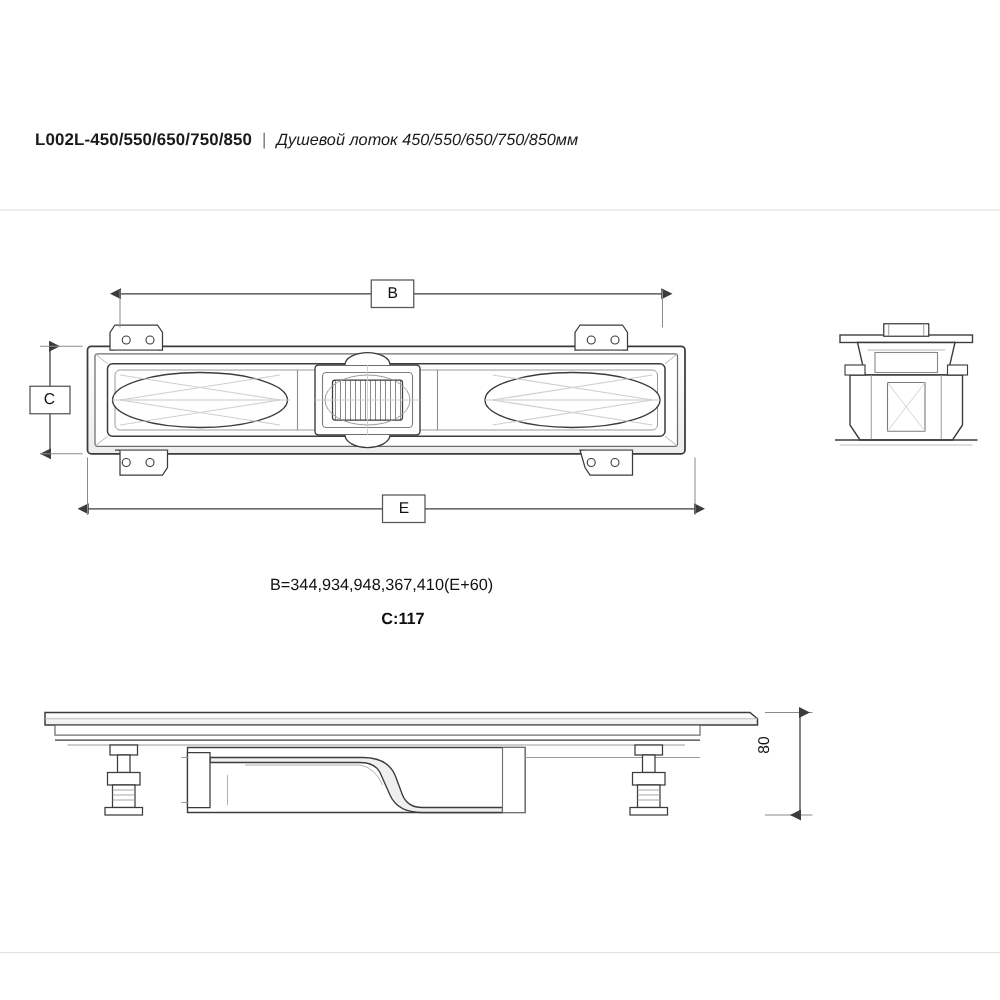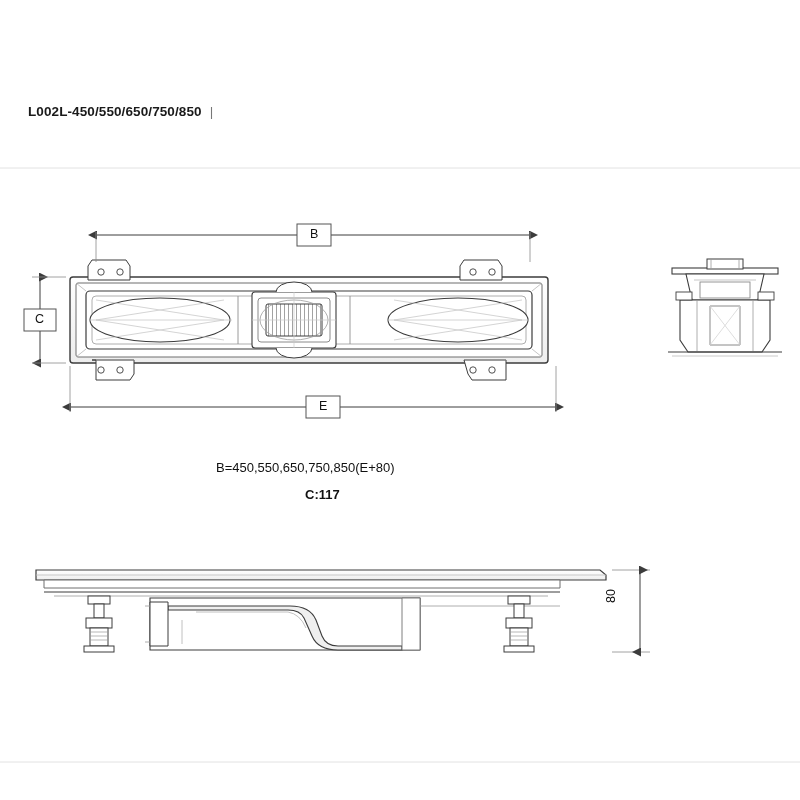--- a/index.html
+++ b/index.html
@@ -66,20 +66,21 @@
   }
 </style>
 </head>
 <body>
 
 <div class="page">
 
   <div class="header">
     <span class="code">L002L-450/550/650/750/850</span>
     <span class="sep">|</span>
+    <span class="desc">Душевой лоток 450/550/650/750/850мм</span>
   </div>
 
   <svg class="svg-layer" width="800" height="800">
     <defs>
       <marker id="arrL" markerWidth="9" markerHeight="9" refX="8" refY="4.5" orient="auto">
         <path d="M9,0 L9,9 L0,4.5 z" fill="#3c3c3c"></path>
       </marker>
       <marker id="arrR" markerWidth="9" markerHeight="9" refX="1" refY="4.5" orient="auto">
         <path d="M0,0 L0,9 L9,4.5 z" fill="#3c3c3c"></path>
       </marker>
@@ -254,16 +255,16 @@
       <line x1="612" y1="652" x2="650" y2="652" stroke="#8a8a8a" stroke-width="0.8"></line>
       <line x1="640" y1="570" x2="640" y2="652" stroke="#3c3c3c" stroke-width="1" marker-start="url(#arrU)" marker-end="url(#arrD)"></line>
     </g>
   </svg>
 
   <div class="dim-plain" style="left:310px; top:227px;">B</div>
   <div class="dim-plain" style="left:35px; top:312px;">C</div>
   <div class="dim-plain" style="left:319px; top:399px;">E</div>
   <div class="dim-plain" style="left:604px; top:603px; transform:rotate(-90deg); transform-origin:left top;">80</div>
 
-  <div class="note note-b">B=450,550,650,750,850(E+80)</div>
+  <div class="note note-b">B=344,934,948,367,410(E+60)</div>
   <div class="note note-c">C:117</div>
 
 </div>
 
 </body></html>

